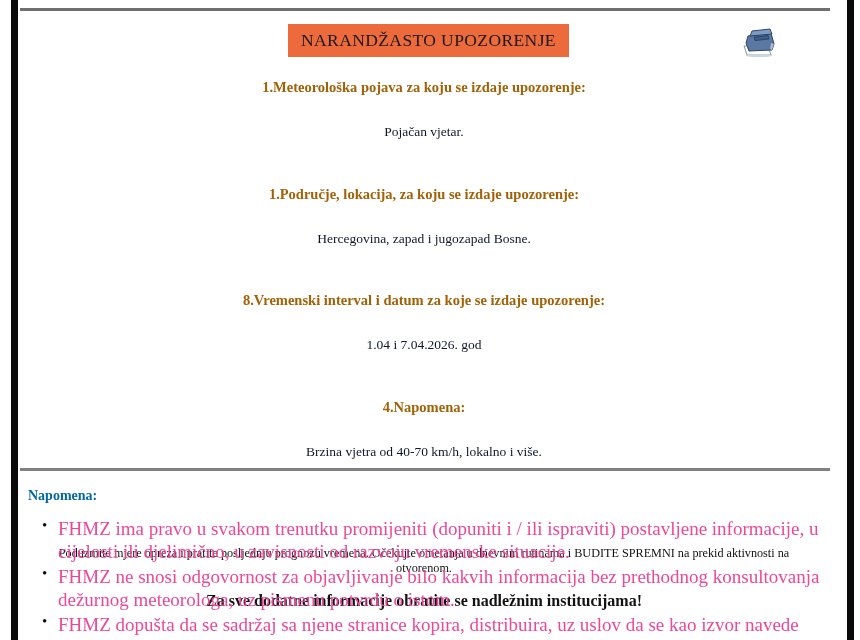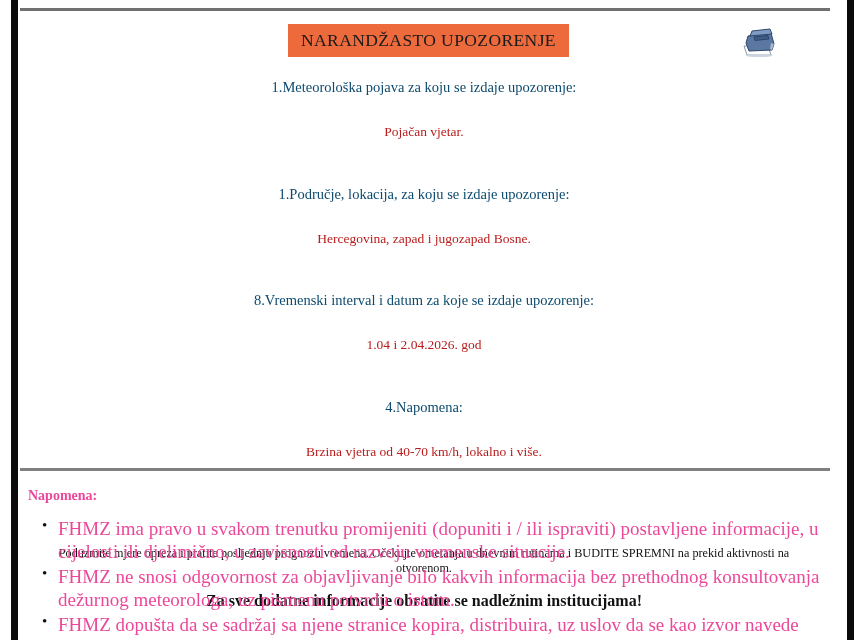--- a/index.html
+++ b/index.html
@@ -87,30 +87,30 @@
 
   
   .content {
     position: absolute;
     left: 0;
     top: 78px;
     width: 812px;
     text-align: center;
   }
   .sec-title {
-    font-weight: normal;
+    font-weight: bold;
     font-size: 14.5px;
-    color: #0c4a6e;
+    color: #a16207;
     margin: 0;
     padding: 0;
     line-height: 1.25;
   }
   .sec-body {
     font-size: 13.5px;
-    color: #b91c1c;
+    color: #0f172a;
     margin: 0;
     padding: 0;
     line-height: 1.3;
   }
   .gap-a { height: 27px; }
   .gap-b { height: 44px; }
 
   .sec5-title {
     font-weight: bold;
     font-size: 14.5px;
@@ -146,21 +146,21 @@
   
   .notes {
     position: absolute;
     left: 10px;
     top: 488px;
     width: 815px;
   }
   .notes-title {
     font-weight: bold;
     font-size: 14px;
-    color: #ec4899;
+    color: #0369a1;
     margin: 0 0 12px 0;
     line-height: 1.2;
   }
   .notes-list {
     list-style: none;
     margin: 0;
     padding: 0;
   }
   .notes-list li {
     position: relative;
@@ -222,21 +222,21 @@
     <div class="gap-b"></div>
 
     <div class="sec-title">1.Područje, lokacija, za koju se izdaje upozorenje:</div>
     <div class="gap-a"></div>
     <div class="sec-body">Hercegovina, zapad i jugozapad Bosne.</div>
 
     <div class="gap-b"></div>
 
     <div class="sec-title">8.Vremenski interval i datum za koje se izdaje upozorenje:</div>
     <div class="gap-a"></div>
-    <div class="sec-body">1.04 i 2.04.2026. god</div>
+    <div class="sec-body">1.04 i 7.04.2026. god</div>
 
     <div class="gap-b"></div>
 
     <div class="sec-title">4.Napomena:</div>
     <div class="gap-a"></div>
     <div class="sec-body">Brzina vjetra od 40-70 km/h, lokalno i više.</div>
 
     <div class="gap-b"></div>
 
     <div class="gap-a"></div>

